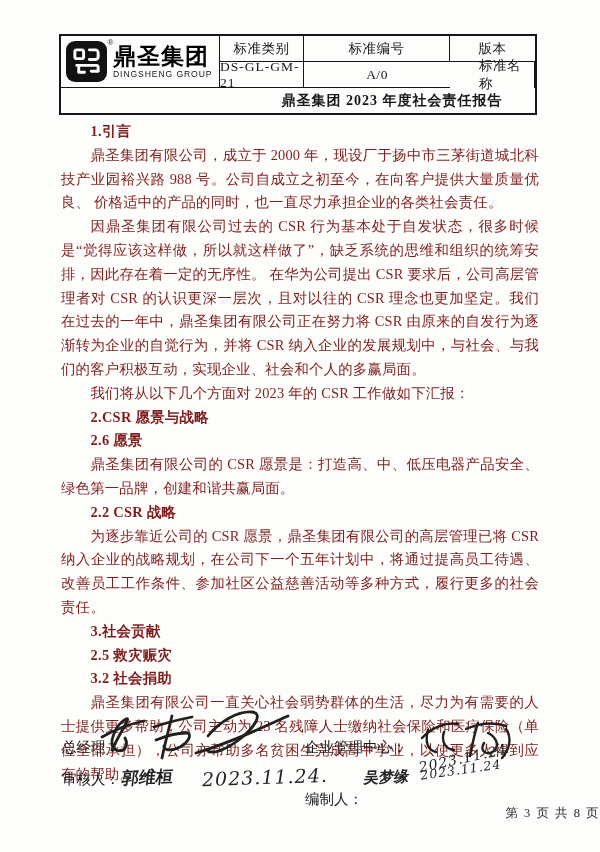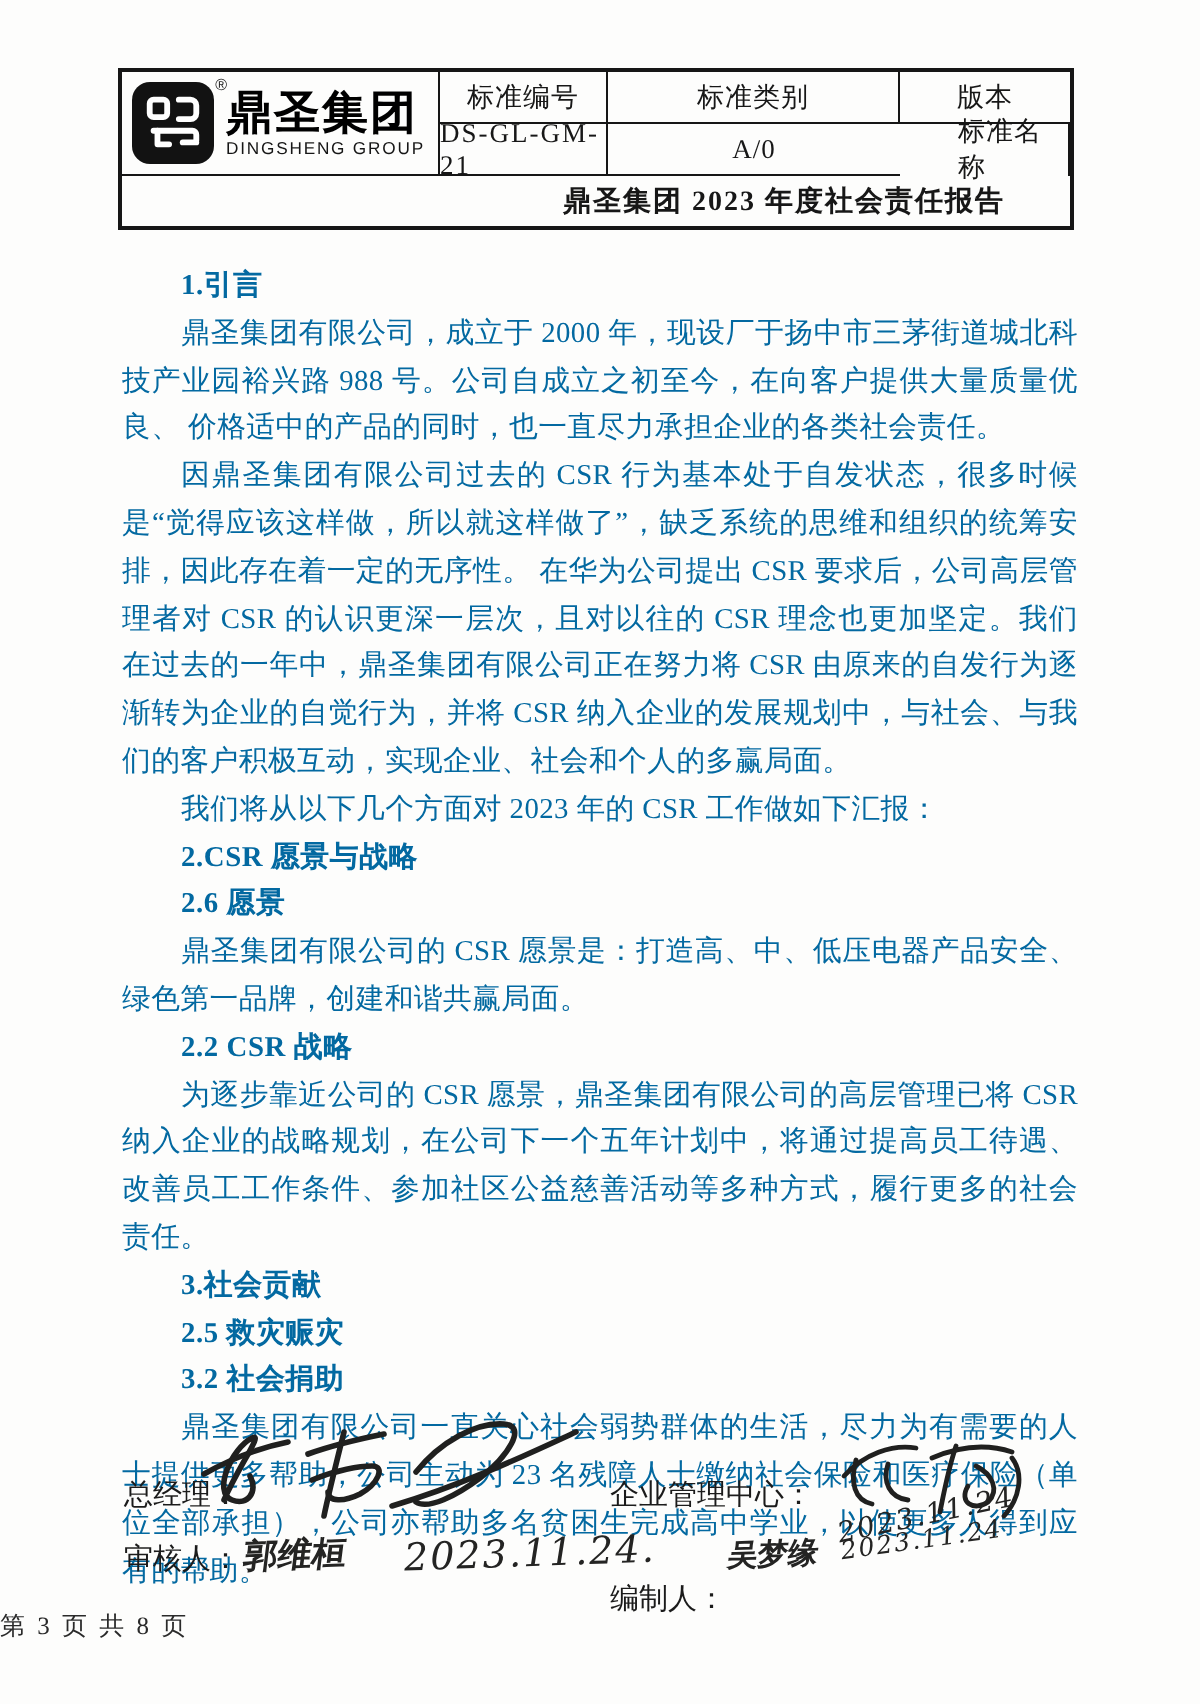--- a/index.html
+++ b/index.html
@@ -45,23 +45,23 @@
   }
   .logo-en {
     font-size:8.6px; font-weight:400; letter-spacing:0.9px; color:#161616;
     font-family:"Liberation Sans", sans-serif; margin-top:2px; white-space:nowrap;
   }
   .std-number { letter-spacing:1px; }
   .std-title { font-weight:bold; font-size:14px; letter-spacing:1px; }
 
   
   .doc-body {
-    position:absolute; left:61px; top:132px; width:478px;
+    position:absolute; left:61px; top:120px; width:478px;
     font-size:14.4px; line-height:23.8px; text-align:justify;
-    letter-spacing:0.2px; color:#0369a1;
+    letter-spacing:0.2px; color:#7f1d1d;
   }
   .doc-body p { margin:0; text-indent:2.05em; }
   .doc-body p.h { font-weight:bold; letter-spacing:0.3px; }
 
   
   .sig-label {
     position:absolute; font-size:14.5px; color:#1b1b1b; white-space:nowrap;
   }
   .sig-svg { position:absolute; }
   .sig-svg path {
@@ -73,21 +73,21 @@
     transform:skewX(-9deg) rotate(-2deg);
     font-family:"DejaVu Serif", serif;
   }
   .hand-date {
     position:absolute; font-style:italic; color:#242423; white-space:nowrap;
     font-family:"DejaVu Serif", serif; letter-spacing:1px;
   }
 
   
   .footer {
-    position:absolute; left:0; top:805px; width:600px; text-align:left;
+    position:absolute; left:0; top:805px; width:600px; text-align:right;
     font-size:12.5px; letter-spacing:1.5px; color:#2a2a2a;
   }
 </style>
 </head>
 <body>
 
 <div class="page">
 
   <div class="header-table">
     <div class="cell logo-cell">
@@ -101,22 +101,22 @@
             <path d="M22 27 h7"></path>
           </g>
         </svg>
         <span class="logo-reg">®</span>
       </div>
       <div class="logo-text">
         <span class="logo-cn">鼎圣集团</span>
         <span class="logo-en">DINGSHENG GROUP</span>
       </div>
     </div>
+    <div class="cell">标准类别</div>
     <div class="cell">标准编号</div>
-    <div class="cell">标准类别</div>
     <div class="cell last-col">版本</div>
     <div class="cell std-number">DS-GL-GM-21</div>
     <div class="cell last-col">A/0</div>
     <div class="cell last-row">标准名称</div>
     <div class="cell last-row last-col std-title" style="grid-column:2 / span 3;">鼎圣集团 2023 年度社会责任报告</div>
   </div>
 
   <div class="doc-body">
     <p class="h">1.引言</p>
     <p>鼎圣集团有限公司，成立于 2000 年，现设厂于扬中市三茅街道城北科技产业园裕兴路 988 号。公司自成立之初至今，在向客户提供大量质量优良、 价格适中的产品的同时，也一直尽力承担企业的各类社会责任。</p>

